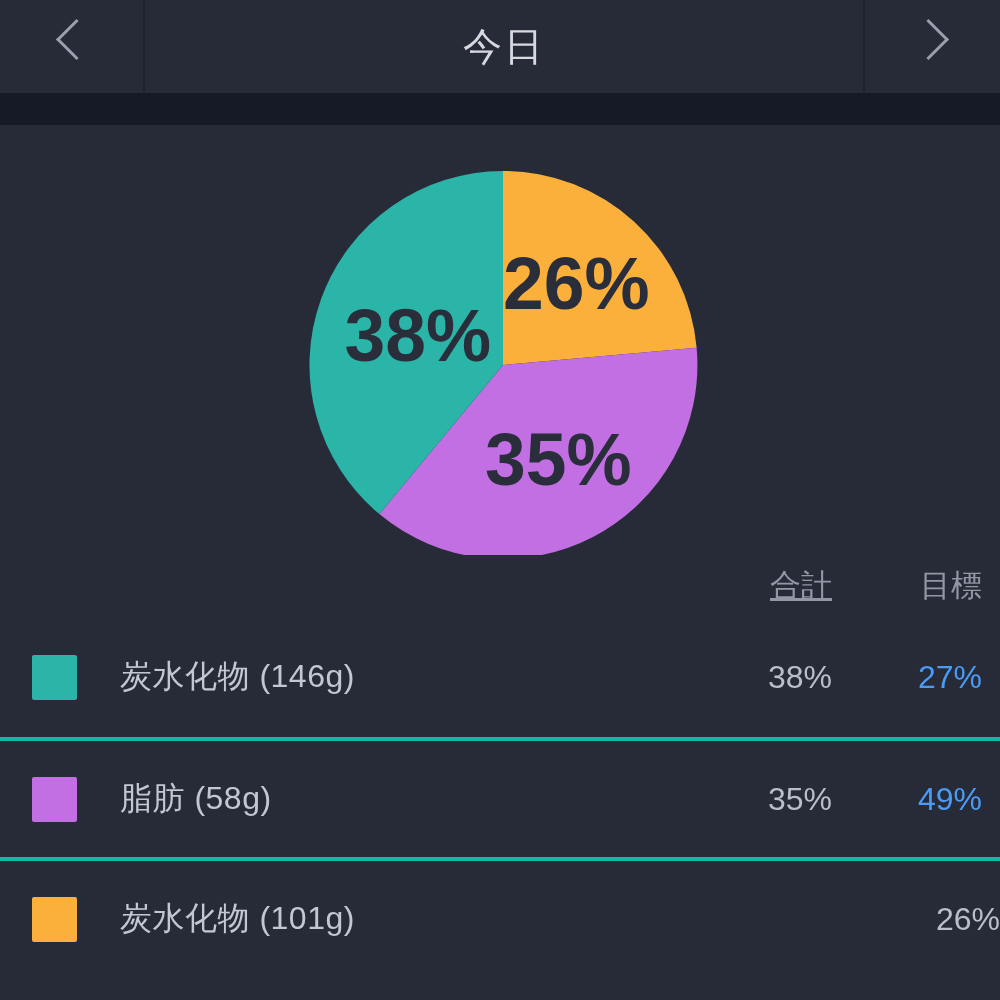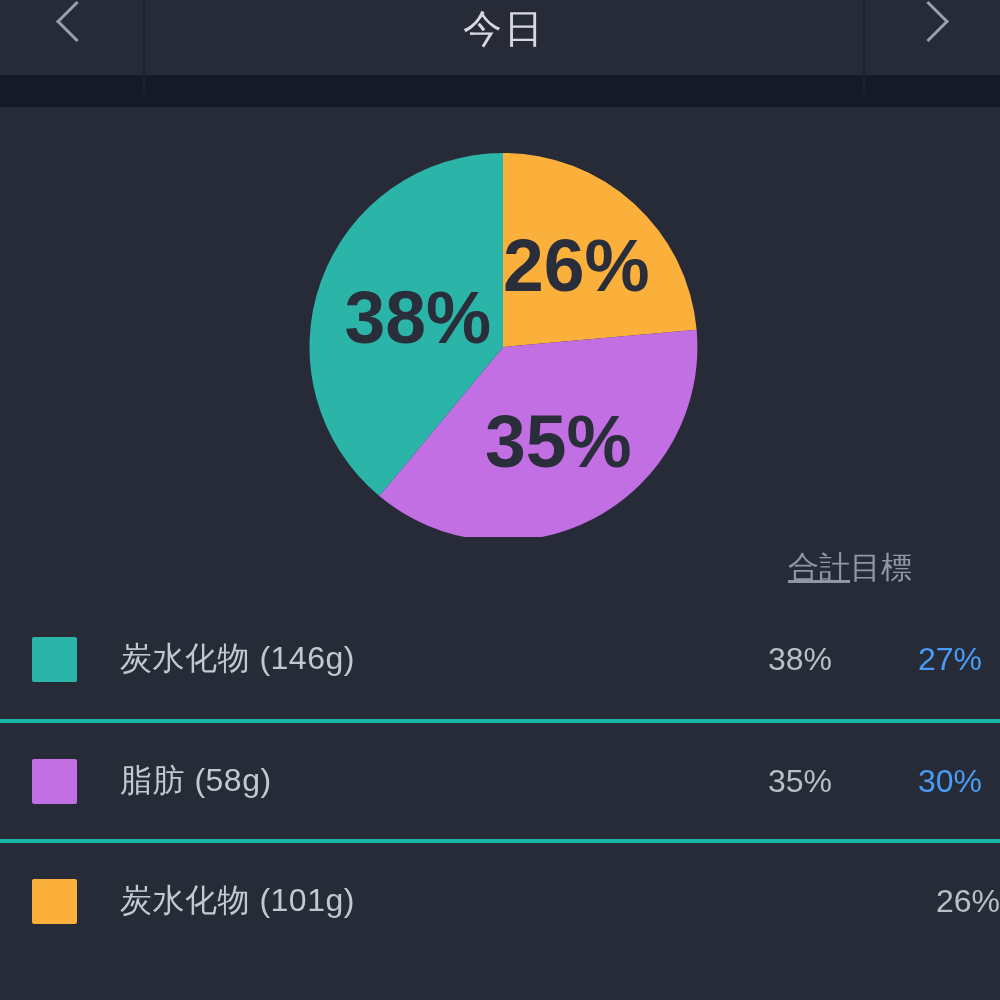--- a/index.html
+++ b/index.html
@@ -20,22 +20,22 @@
     position: relative;
     width: 1000px;
     height: 1000px;
     background: #272b38;
   }
 
   
   .date-nav {
     position: relative;
     display: flex;
-    align-items: flex-end;
-    height: 75px;
+    align-items: center;
+    height: 93px;
     background: #272b38;
     box-sizing: border-box;
   }
   .nav-arrow {
     width: 144px;
     height: 93px;
     display: flex;
     align-items: center;
     justify-content: center;
     position: relative;
@@ -117,21 +117,22 @@
   .legend-head .sp { flex: 1; }
   .col-total {
     width: 150px;
     text-align: right;
     font-size: 31px;
     color: #9197a5;
     text-decoration: underline;
   }
   .col-goal {
     width: 150px;
-    text-align: left;
+    text-align: right;
+    padding-right: 18px;
     font-size: 31px;
     color: #9197a5;
   }
 
   .legend-row {
     display: flex;
     align-items: center;
     height: 120px;
     padding-left: 32px;
     box-sizing: border-box;
@@ -214,21 +215,21 @@
       <div class="swatch" style="background:#2bb5a9"></div>
       <div class="row-label">炭水化物 (146g)</div>
       <div class="row-total">38%</div>
       <div class="row-goal">27%</div>
     </div>
 
     <div class="legend-row">
       <div class="swatch" style="background:#c26fe3"></div>
       <div class="row-label">脂肪 (58g)</div>
       <div class="row-total">35%</div>
-      <div class="row-goal">30%</div>
+      <div class="row-goal">49%</div>
     </div>
 
     <div class="legend-row">
       <div class="swatch" style="background:#fbb03b"></div>
       <div class="row-label">炭水化物 (101g)</div>
       <div class="row-total">26%</div>
     </div>
 
   </div>
 </div>

